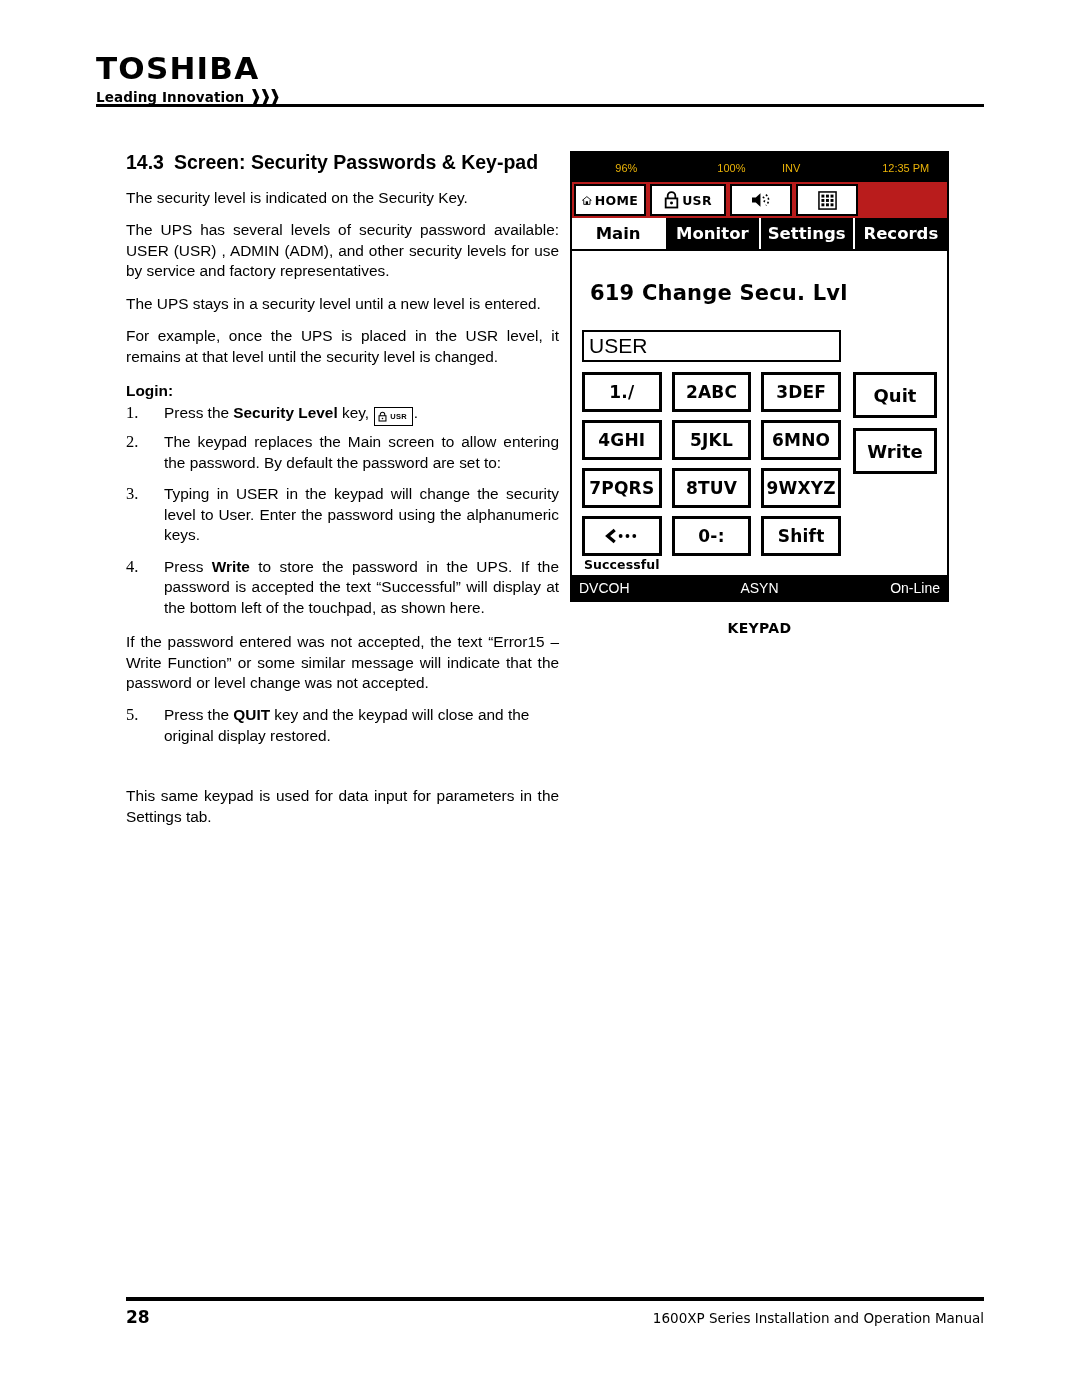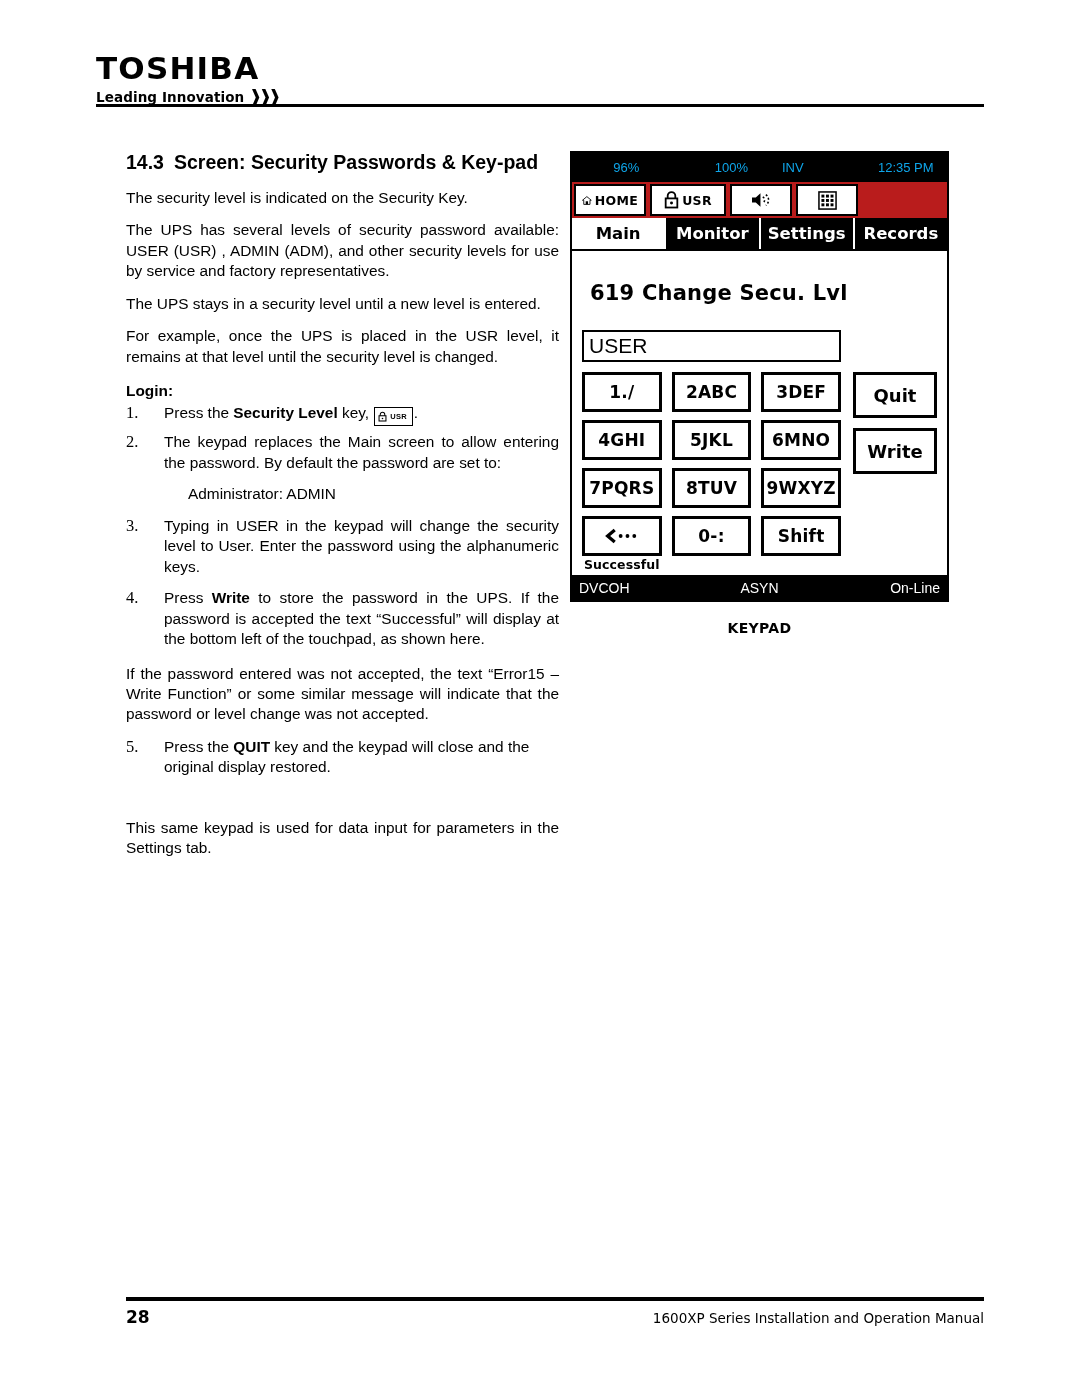--- a/index.html
+++ b/index.html
@@ -161,25 +161,25 @@
   .device {
     width: 379px;
     background: #fff;
     border: 2px solid #000;
     box-sizing: border-box;
   }
 
   
   .status-strip {
     background: #000;
-    color: #0ea5e9;
+    color: #eab308;
     height: 29px;
     display: flex;
     align-items: center;
-    font-size: 13px;
+    font-size: 11px;
   }
   .status-strip .s1 { width: 29%; text-align: center; }
   .status-strip .s2 { width: 27%; text-align: center; }
   .status-strip .s3 { width: 22%; }
   .status-strip .s4 { width: 22%; text-align: center; }
 
   
   .icon-bar {
     background: #b91c1c;
     height: 36px;
@@ -403,21 +403,20 @@
             <rect x="1.4" y="6" width="9.2" height="7" fill="none" stroke="#000" stroke-width="1.4"></rect>
             <circle cx="6" cy="9.6" r="1.1" fill="#000"></circle>
           </svg>
           <span class="mini-txt">USR</span>
         </span><span>.</span>
     </li>
 
     <li>The keypad replaces the Main screen to allow entering the password. By default  the password are set to:</li>
 
     <div class="sub-values">
-      <div>Administrator: ADMIN</div>
     </div>
 
     <li>Typing in USER in the keypad will change the security level to User.  Enter the password using the alphanumeric keys.</li>
 
     <li>
       <span>Press </span><b>Write</b><span> to store the password in the UPS.  If the password is accepted the text “Successful” will display at the bottom left of the touchpad, as shown here.</span>
     </li>
   </ol>
 
   <p class="interstitial">If the password entered was not accepted, the text “Error15 – Write Function” or some similar message will indicate that the password or level change was not accepted.</p>

